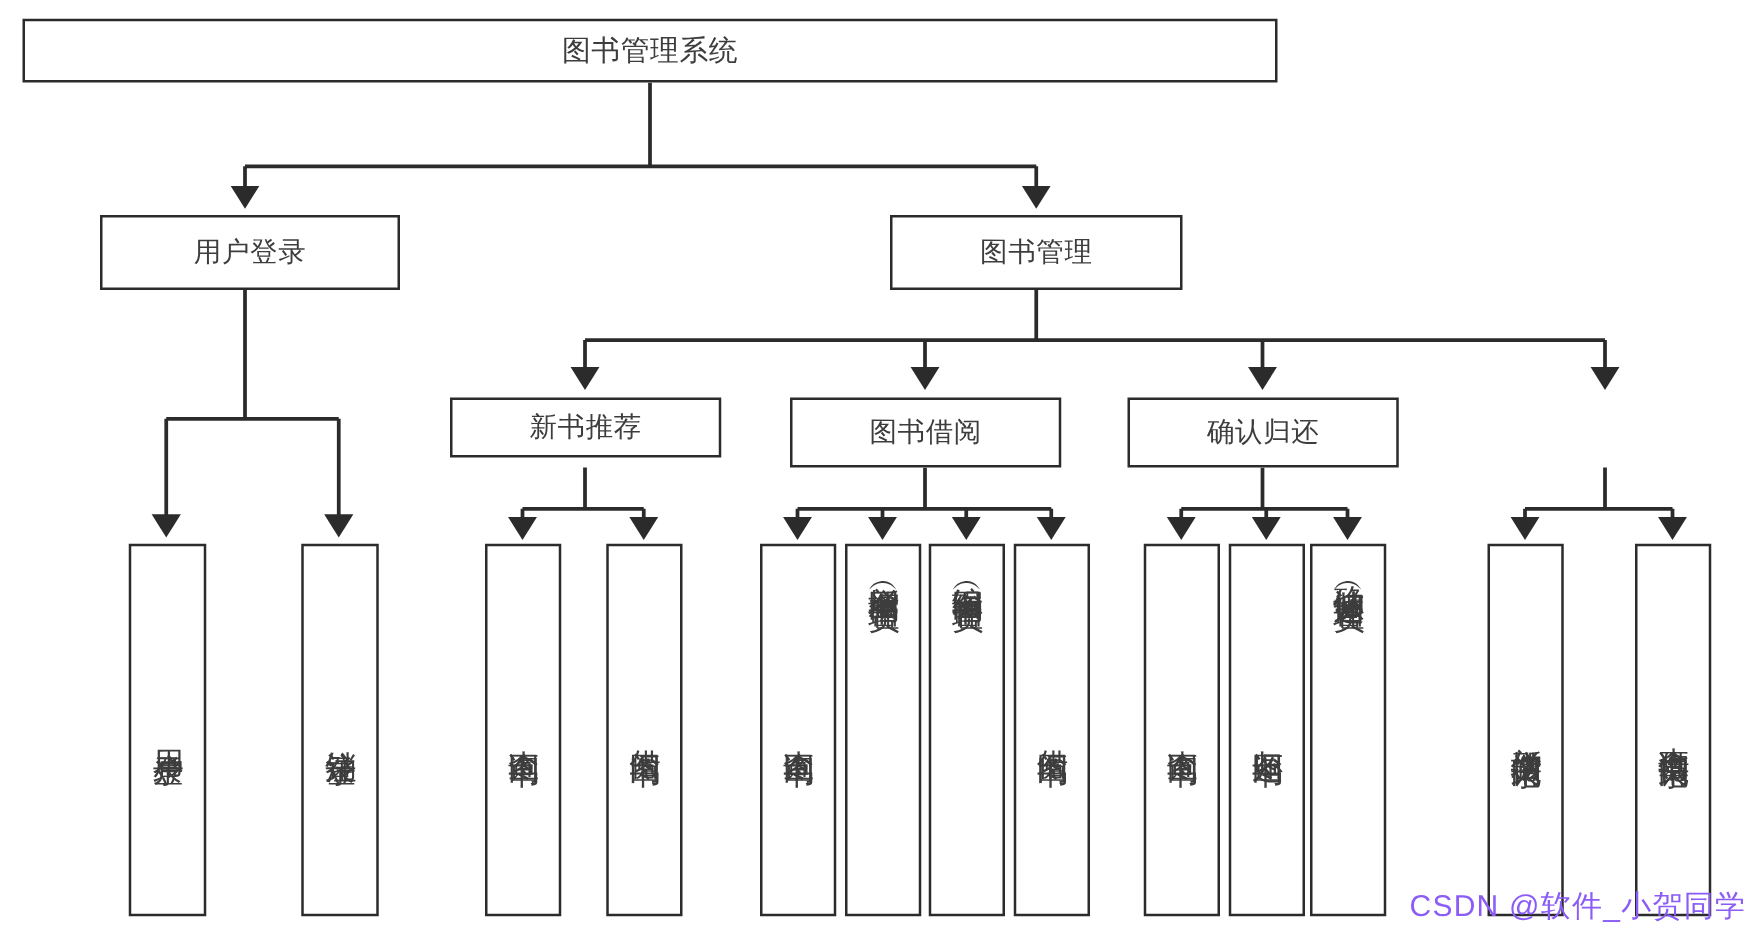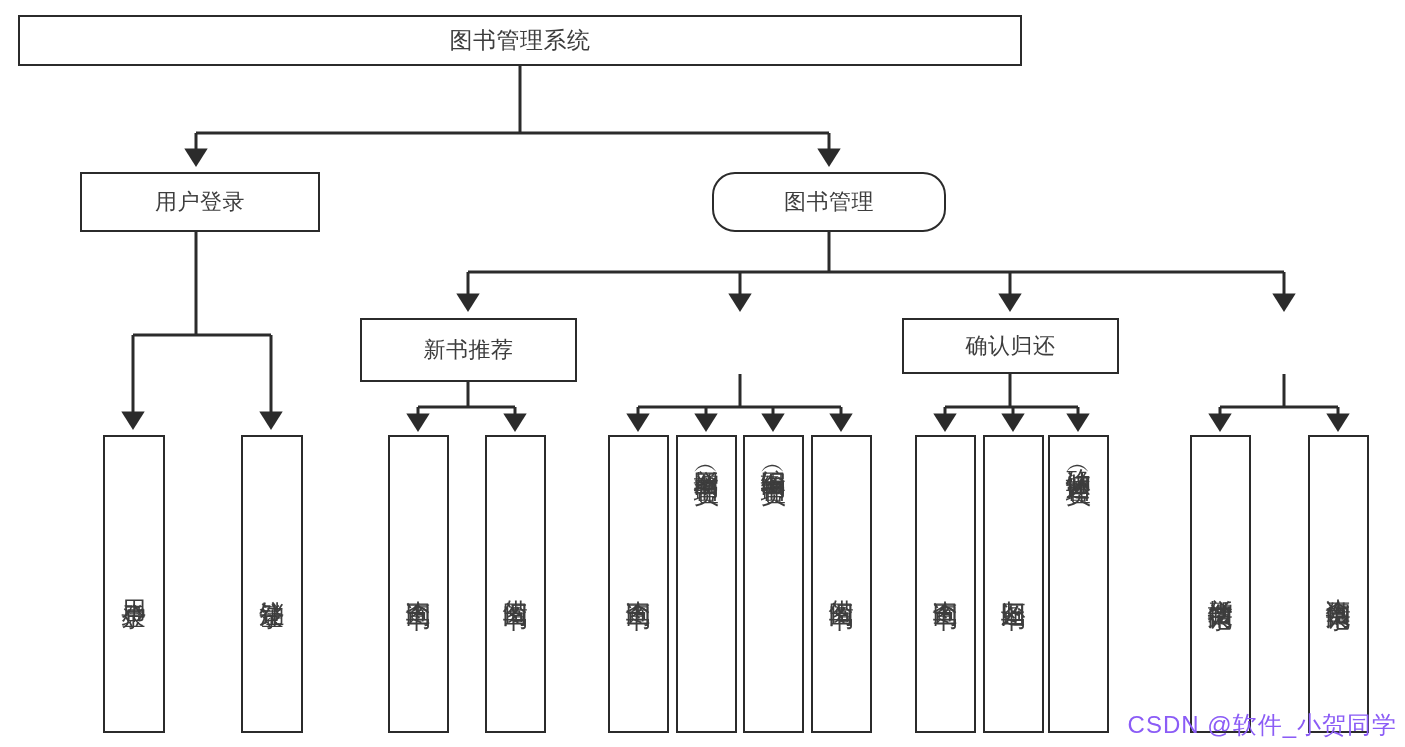--- a/index.html
+++ b/index.html
@@ -134,26 +134,29 @@
     </g>
   </svg>
 
   <div class="node node-root" style="left:18px; top:15px; width:1004px; height:51px;">
     <span class="node-label">图书管理系统</span>
   </div>
 
   <div class="node node-h" style="left:80px; top:172px; width:240px; height:60px;">
     <span class="node-label">用户登录</span>
   </div>
-  <div class="node node-h" style="left:712px; top:172px; width:234px; height:60px;border-radius:23px;">
+  <div class="node node-h" style="left:712px; top:172px; width:234px; height:60px;">
     <span class="node-label">图书管理</span>
   </div>
 
-  <div class="node node-h" style="left:360px; top:318px; width:217px; height:64px;">
+  <div class="node node-h" style="left:360px; top:318px; width:217px; height:48px;">
     <span class="node-label">新书推荐</span>
+  </div>
+  <div class="node node-h" style="left:632px; top:318px; width:217px; height:56px;">
+    <span class="node-label">图书借阅</span>
   </div>
   <div class="node node-h" style="left:902px; top:318px; width:217px; height:56px;">
     <span class="node-label">确认归还</span>
   </div>
 
   <div class="node node-v centered" style="left:103px; top:435px; width:62px; height:298px;">
     <span class="node-label">用户登录</span>
   </div>
   <div class="node node-v centered" style="left:241px; top:435px; width:62px; height:298px;">
     <span class="node-label">注销登录</span>

